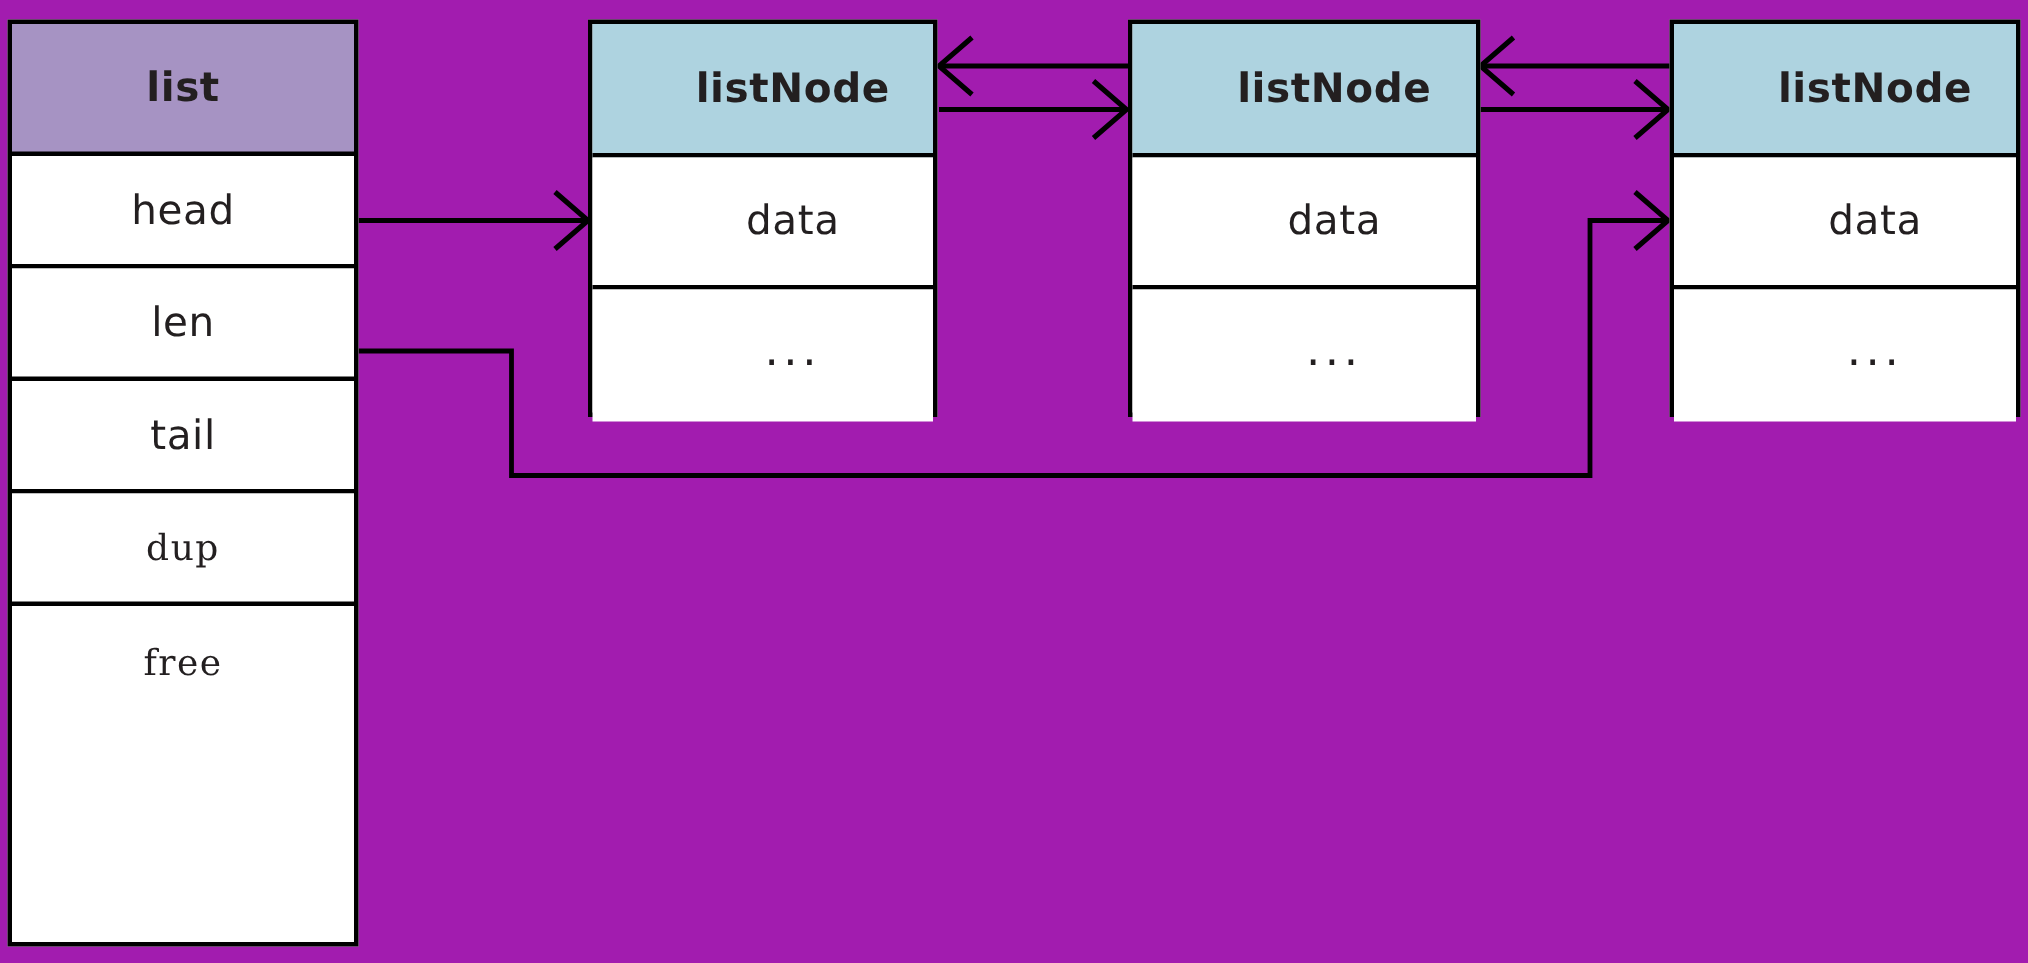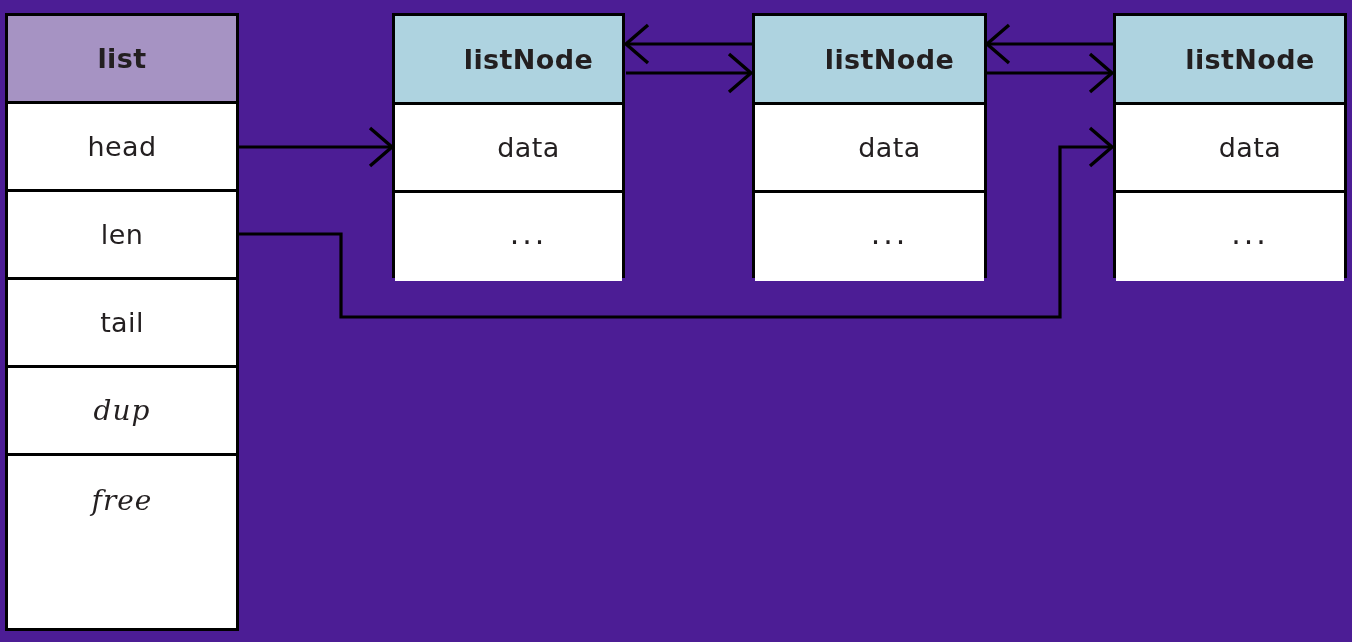--- a/index.html
+++ b/index.html
@@ -8,21 +8,21 @@
     padding: 0;
     background: #ffffff;
   }
   body {
     font-family: "DejaVu Sans", sans-serif;
   }
   #canvas {
     position: relative;
     width: 1352px;
     height: 642px;
-    background: #4c1d95;
+    background: #a21caf;
     overflow: hidden;
     text-align: right;
   }
   #edges {
     position: absolute;
     left: 0;
     top: 0;
     width: 1352px;
     height: 642px;
     pointer-events: none;
@@ -48,38 +48,37 @@
     letter-spacing: 0.4px;
   }
   .row:last-child {
     border-bottom: none;
   }
   .row.header {
     font-weight: 700;
   }
   .row.fn {
     font-family: "DejaVu Serif", serif;
-    font-style: italic;
-    font-size: 28px;
+    font-size: 24px;
     letter-spacing: 1px;
   }
   .row.dots {
     font-size: 30px;
     letter-spacing: 3px;
     padding-bottom: 8px;
   }
 
   
   #list-struct {
     left: 5px;
     top: 13px;
     width: 234px;
     height: 618px;
   }
-  #list-struct .row { height: 88px; }
+  #list-struct .row { height: 75px; }
   #list-struct .row.header {
     background: #a693c3;
     height: 88px;
   }
 
   
   .node { top: 13px; height: 265px; }
   .node .row.header {
     background: #aed3e0;
     height: 89px;

